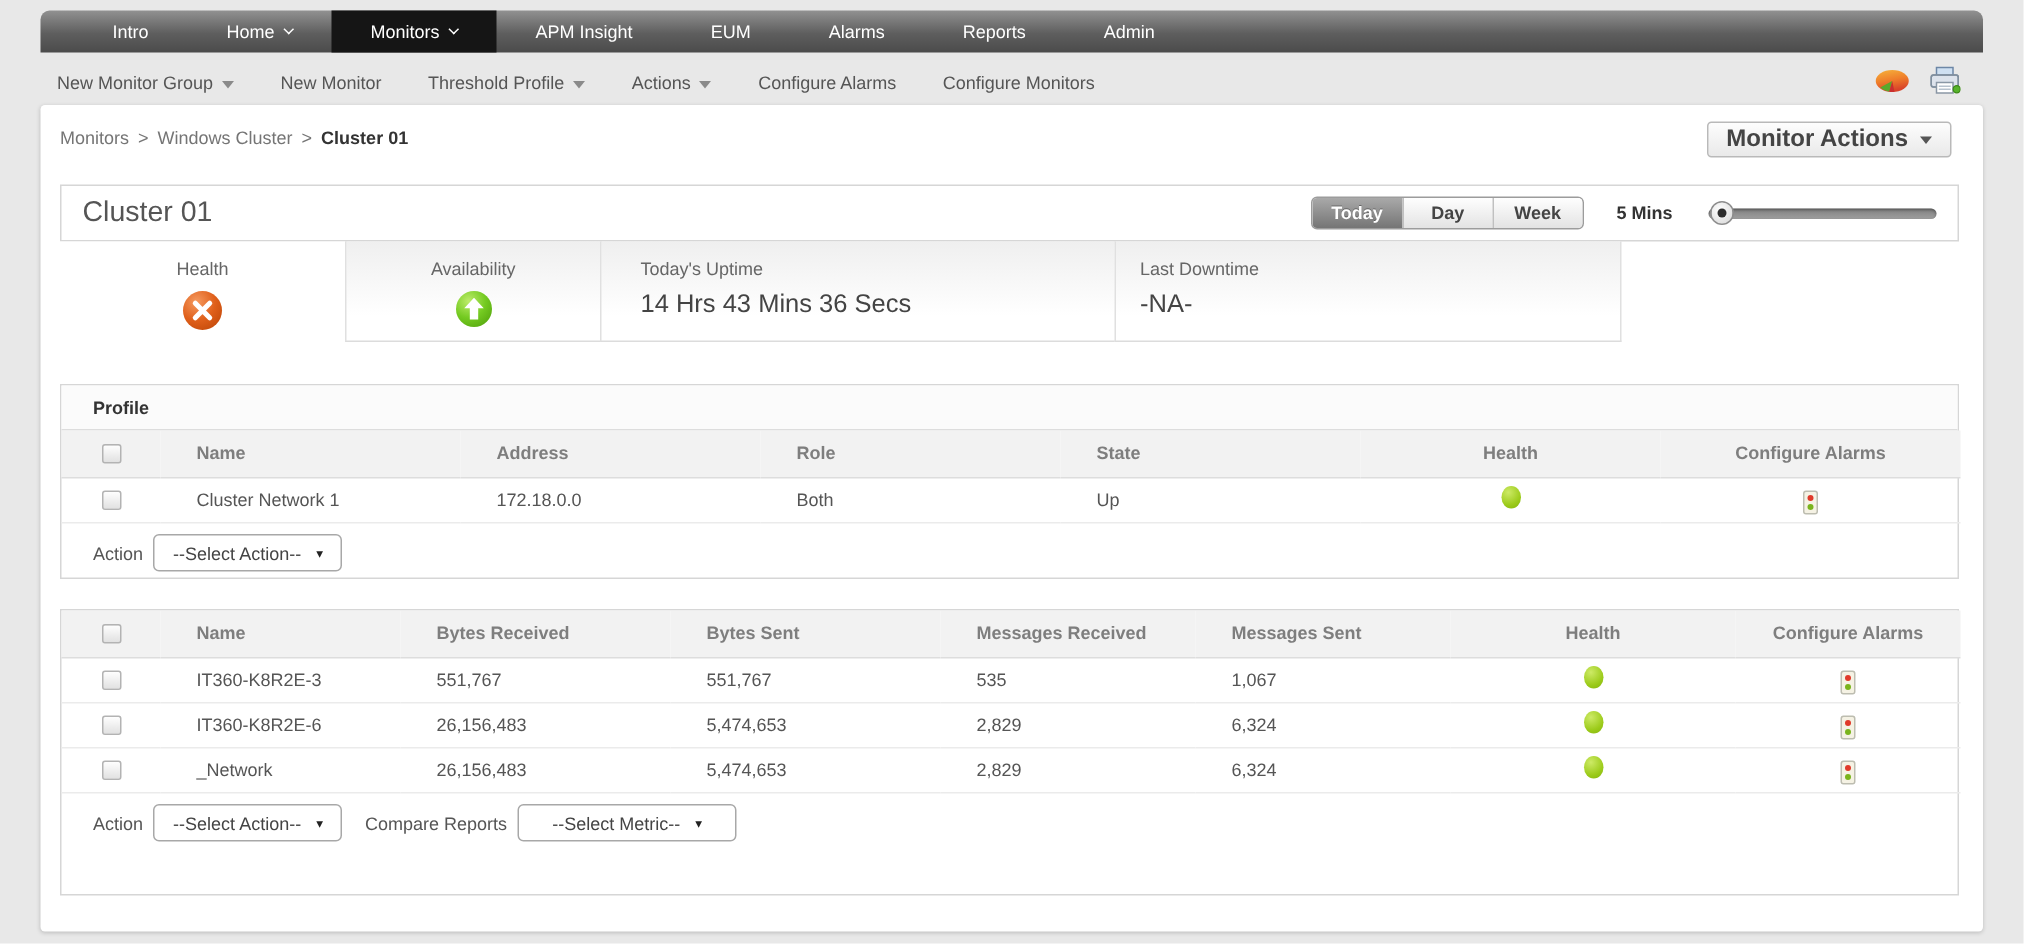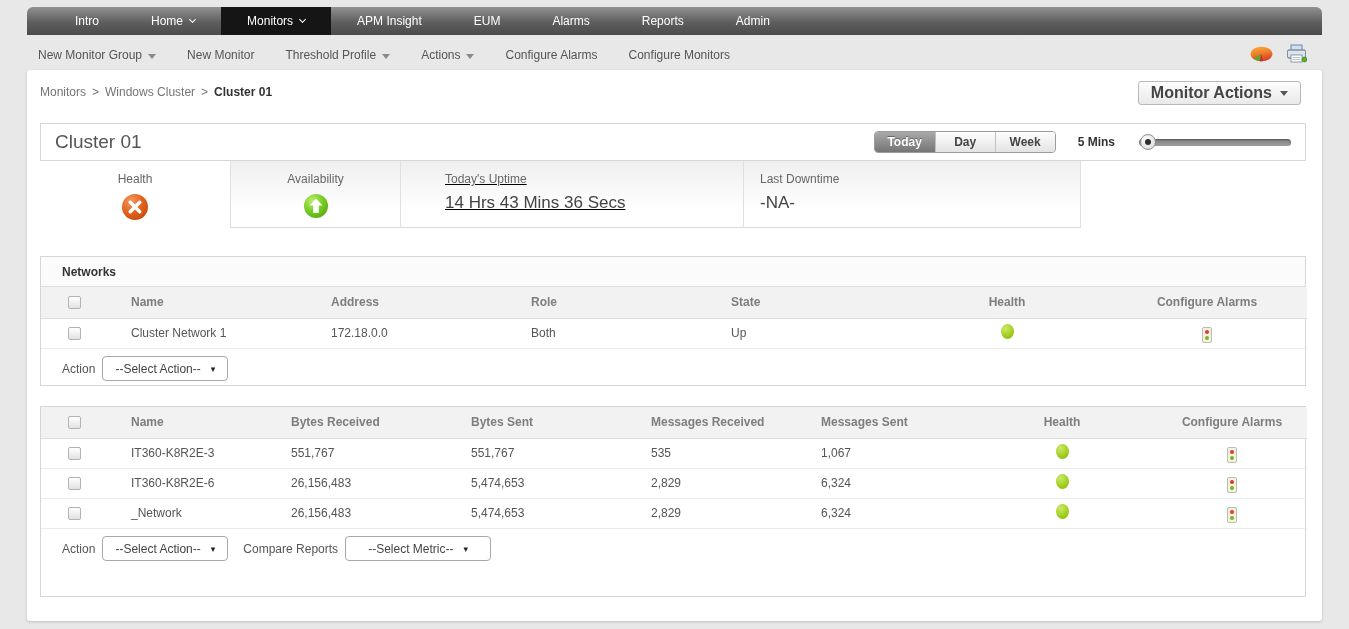--- a/index.html
+++ b/index.html
@@ -80,21 +80,21 @@
   .slider-dot{ width:6px; height:6px; border-radius:50%; background:#2d2d2d; }
   
   .stats-band{ position:absolute; left:13px; top:91px; width:1266px; height:67px; display:flex; }
   .stat-cell{
     border-left:1px solid #e0e0e0; border-bottom:1px solid #dcdcdc;
     background:linear-gradient(#efefef,#ffffff 75%);
     padding-top:11px; text-align:center;
   }
   .stat-cell.first{ background:#fff; border-left:none; border-bottom:none; cursor:pointer; }
   .stat-cell.tab{ cursor:pointer; }
-  .stat-cell.left{ text-align:left; padding-left:44px;text-decoration:underline; }
+  .stat-cell.left{ text-align:left; padding-left:26px; }
   .stat-cell.left2{ text-align:left; padding-left:16px; border-right:1px solid #e0e0e0; }
   .stat-label{ font-size:12px; color:#666; margin-bottom:7px; }
   .stat-value{ font-size:17px; color:#444; }
   .stat-ic{ margin-top:2px; }
   
   .data-box{ position:absolute; left:13px; width:1266px; border:1px solid #d6d6d6; background:#fff; }
   .box-networks{ top:186px; height:130px; }
   .box-messages{ top:336px; height:191px; }
   .box-title{
     height:30px; line-height:30px; padding-left:21px;
@@ -286,21 +286,21 @@
       <div class="stat-label">Today's Uptime</div>
       <div class="stat-value">14 Hrs 43 Mins 36 Secs</div>
     </div>
     <div class="stat-cell left2" style="width:338px">
       <div class="stat-label">Last Downtime</div>
       <div class="stat-value">-NA-</div>
     </div>
   </div>
 
   <div class="data-box box-networks">
-    <div class="box-title">Networks</div>
+    <div class="box-title">Profile</div>
     <table>
       <colgroup>
         <col style="width:66px">
           <col style="width:200px">
           <col style="width:200px">
           <col style="width:200px">
         <col style="width:200px">
           <col style="width:200px">
           <col style="width:200px">
       </colgroup>

